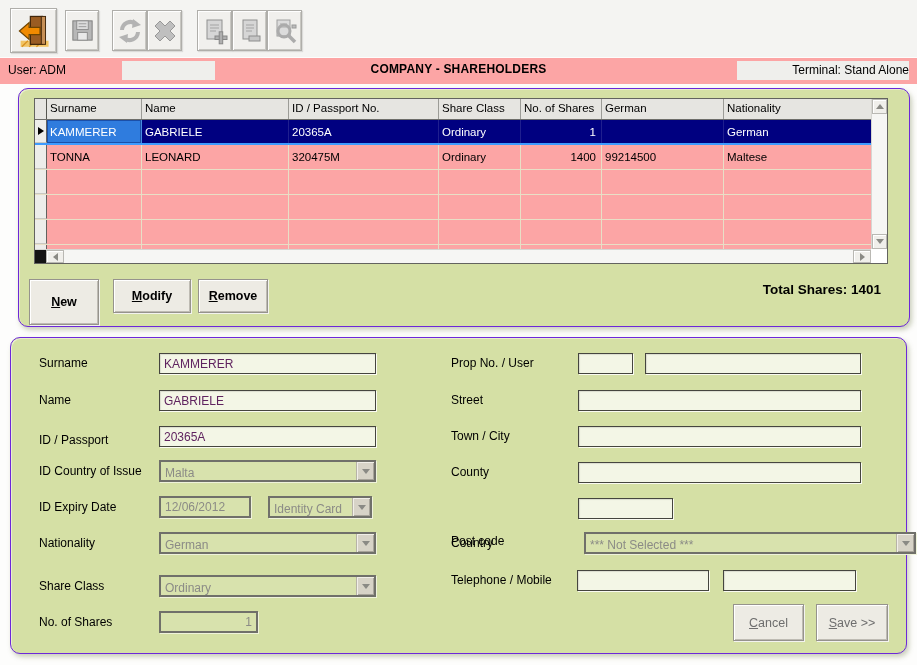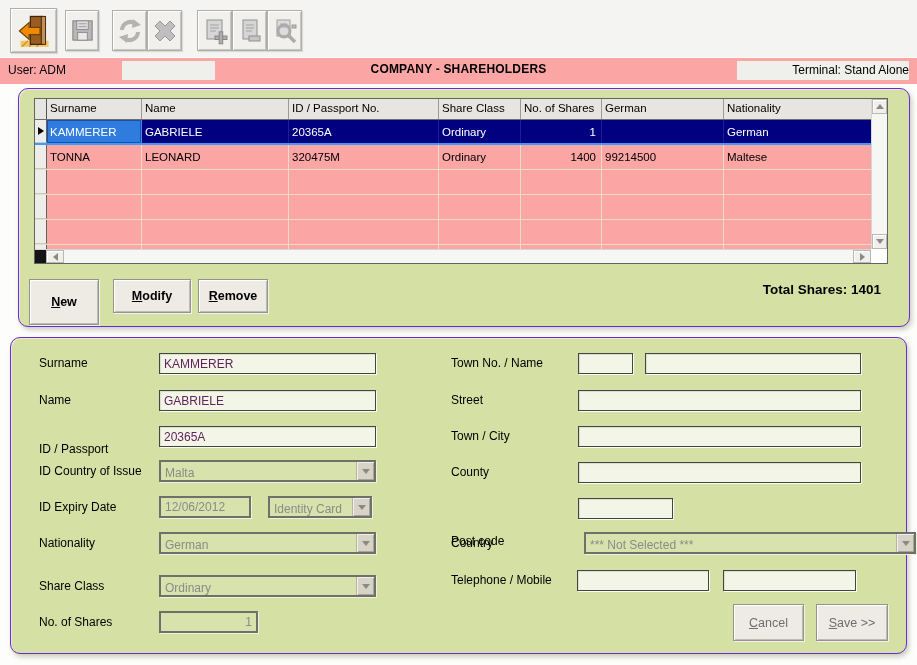--- a/index.html
+++ b/index.html
@@ -246,21 +246,21 @@
   </div>
 
   <div class="panel" style="left:10px;top:337px;width:895px;height:315px;">
 
     <span class="lbl" style="left:28px;top:18px;">Surname</span>
     <input class="tbx" style="left: 148px; top: 15px; width: 217px;" value="KAMMERER">
 
     <span class="lbl" style="left:28px;top:55px;">Name</span>
     <input class="tbx" style="left: 148px; top: 52px; width: 217px;" value="GABRIELE">
 
-    <span class="lbl" style="left:28px;top:104px;">ID / Passport</span>
+    <span class="lbl" style="left:28px;top:95px;">ID / Passport</span>
     <input class="tbx" style="left: 148px; top: 88px; width: 217px;" value="20365A">
 
     <span class="lbl" style="left:28px;top:126px;">ID Country of Issue</span>
     <div class="cmb" style="left:148px;top:122px;width:217px;">
       <div class="cmb-text">Malta</div>
       <div class="cmb-btn">
           <div class="tri-down"></div>
         </div>
     </div>
 
@@ -285,21 +285,21 @@
     <div class="cmb" style="left:148px;top:237px;width:217px;">
       <div class="cmb-text">Ordinary</div>
       <div class="cmb-btn">
           <div class="tri-down"></div>
         </div>
     </div>
 
     <span class="lbl" style="left:28px;top:277px;">No. of Shares</span>
     <input class="tbx tbx-dis num-right" style="left: 148px; top: 273px; width: 99px; height: 22px;" readonly="" value="1">
 
-    <span class="lbl" style="left:440px;top:18px;">Town No. / Name</span>
+    <span class="lbl" style="left:440px;top:18px;">Prop No. / User</span>
     <input class="tbx" style="left: 567px; top: 15px; width: 55px;" value="">
     <input class="tbx" style="left: 634px; top: 15px; width: 216px;" value="">
 
     <span class="lbl" style="left:440px;top:55px;">Street</span>
     <input class="tbx" style="left: 567px; top: 52px; width: 283px;" value="">
 
     <span class="lbl" style="left:440px;top:91px;">Town / City</span>
     <input class="tbx" style="left: 567px; top: 88px; width: 283px;" value="">
 
     <span class="lbl" style="left:440px;top:127px;">County</span>

